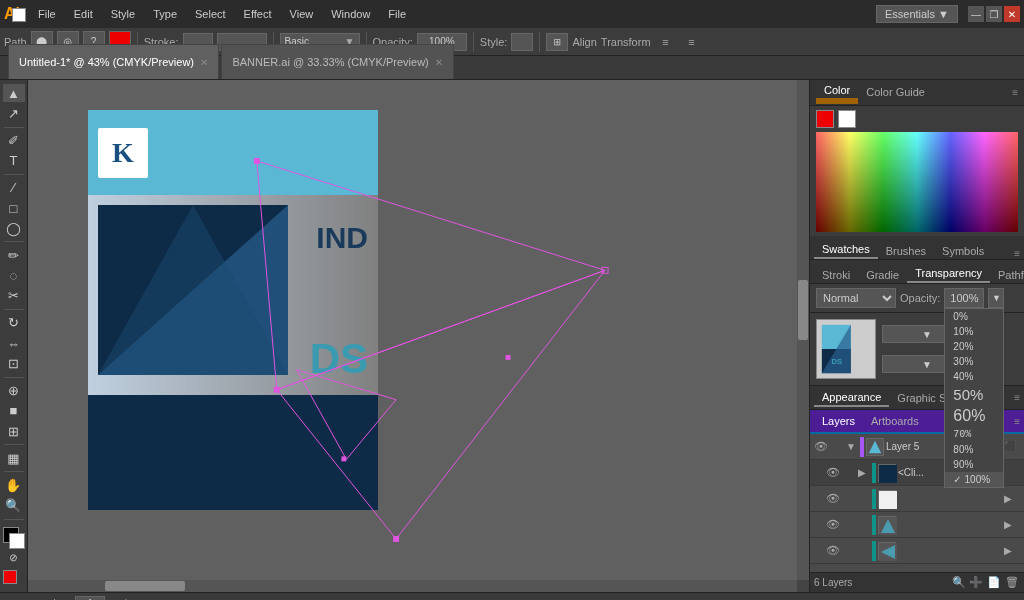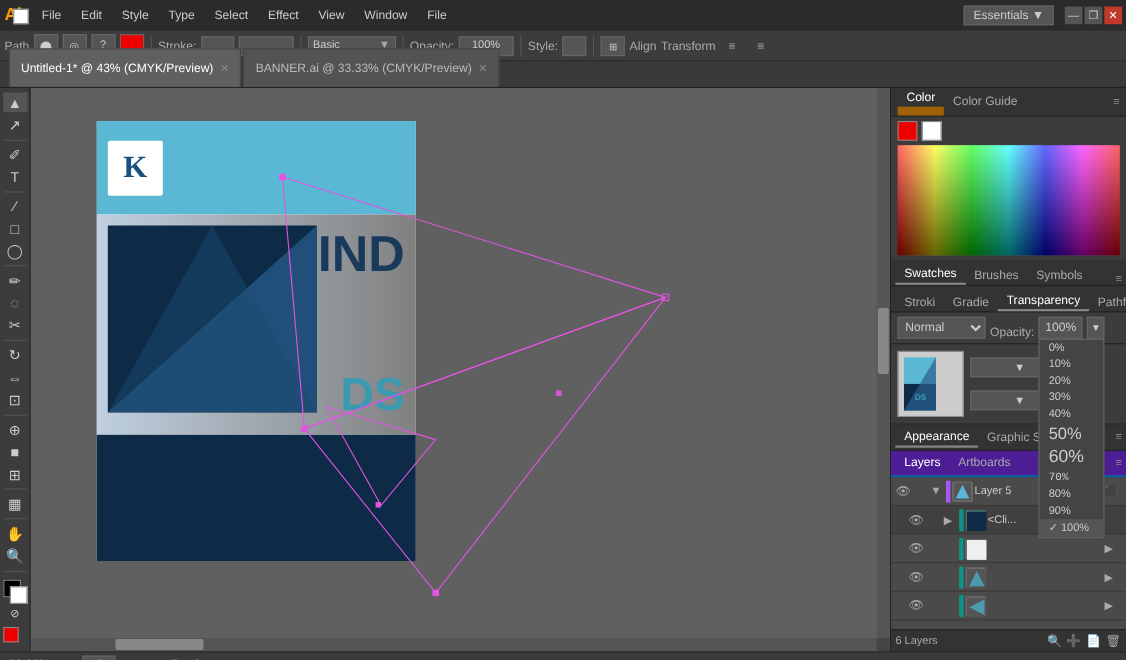--- a/index.html
+++ b/index.html
@@ -106,21 +106,21 @@
 
     
     .panel-tabs {
       display: flex; background: #333; border-bottom: 1px solid #222;
       align-items: center; padding: 0 6px; height: 26px;
     }
     .panel-tab {
       padding: 2px 8px; font-size: 11px; color: #aaa; cursor: pointer;
       border-bottom: 2px solid transparent;
     }
-    .panel-tab.active { color: #fff; border-bottom: 8px solid #a16207; }
+    .panel-tab.active { color: #fff; border-bottom: 6px solid #a16207; }
     .panel-tab-icon { margin-left: auto; color: #888; cursor: pointer; font-size: 10px; }
 
     .color-swatches-row {
       display: flex; align-items: center; padding: 4px 6px; gap: 4px;
     }
     .color-swatch-red { width: 18px; height: 18px; background: #e00; border: 1px solid #888; cursor: pointer; }
     .color-swatch-white { width: 18px; height: 18px; background: #fff; border: 1px solid #888; cursor: pointer; }
 
     .color-spectrum {
       margin: 0 6px 4px 6px; height: 100px;
@@ -133,21 +133,21 @@
     }
     .swatches-tabs {
       display: flex; background: #333; padding: 0 4px; height: 24px; align-items: flex-end;
       border-bottom: 1px solid #222;
     }
     .sw-tab { padding: 2px 8px; font-size: 11px; color: #aaa; cursor: pointer; }
     .sw-tab.active { color: #fff; border-bottom: 2px solid #888; }
 
     
     .transparency-row {
-      display: flex; align-items: flex-end; padding: 4px 6px; gap: 4px;
+      display: flex; align-items: center; padding: 4px 6px; gap: 4px;
       border-bottom: 1px solid #222;
     }
     .blend-select {
       background: #555; border: 1px solid #666; color: #ccc; height: 20px;
       font-size: 11px; padding: 0 2px; width: 80px; cursor: pointer;
     }
     .opacity-label { color: #aaa; font-size: 11px; }
     .opacity-input {
       background: #555; border: 1px solid #666; color: #ccc; height: 20px;
       font-size: 11px; width: 40px; text-align: center;
@@ -356,21 +356,21 @@
 
       <div style="height:200px;background:linear-gradient(to right,#c0d0e0,#808080);position:relative;">
 
         <div style="position:absolute;left:10px;top:10px;width:190px;height:170px;background:#0d2a47;overflow:hidden;">
           <svg viewBox="0 0 190 170" style="width:100%;height:100%;">
             <polygon points="0,170 190,0 190,170" fill="#2a6090" opacity="0.7"></polygon>
             <polygon points="0,170 95,0 190,170" fill="#1a4a70" opacity="0.5"></polygon>
           </svg>
         </div>
 
-        <div style="position:absolute;right:10px;top:12px;font-size:46px;font-weight:bold;color:#1a3a5c;font-family:Arial,sans-serif;line-height:1;">IND</div>
+        <div style="position:absolute;right:10px;top:28px;font-size:30px;font-weight:bold;color:#1a3a5c;font-family:Arial,sans-serif;line-height:1;">IND</div>
 
         <div style="position:absolute;right:10px;bottom:15px;font-size:42px;font-weight:bold;color:#3a9ab0;font-family:Arial,sans-serif;line-height:1;">DS</div>
       </div>
 
       <div style="height:115px;background:#0d2a47;"></div>
     </div>
 
     <div class="scrollbar-v">
       <div class="scroll-thumb-v"></div>
     </div>

